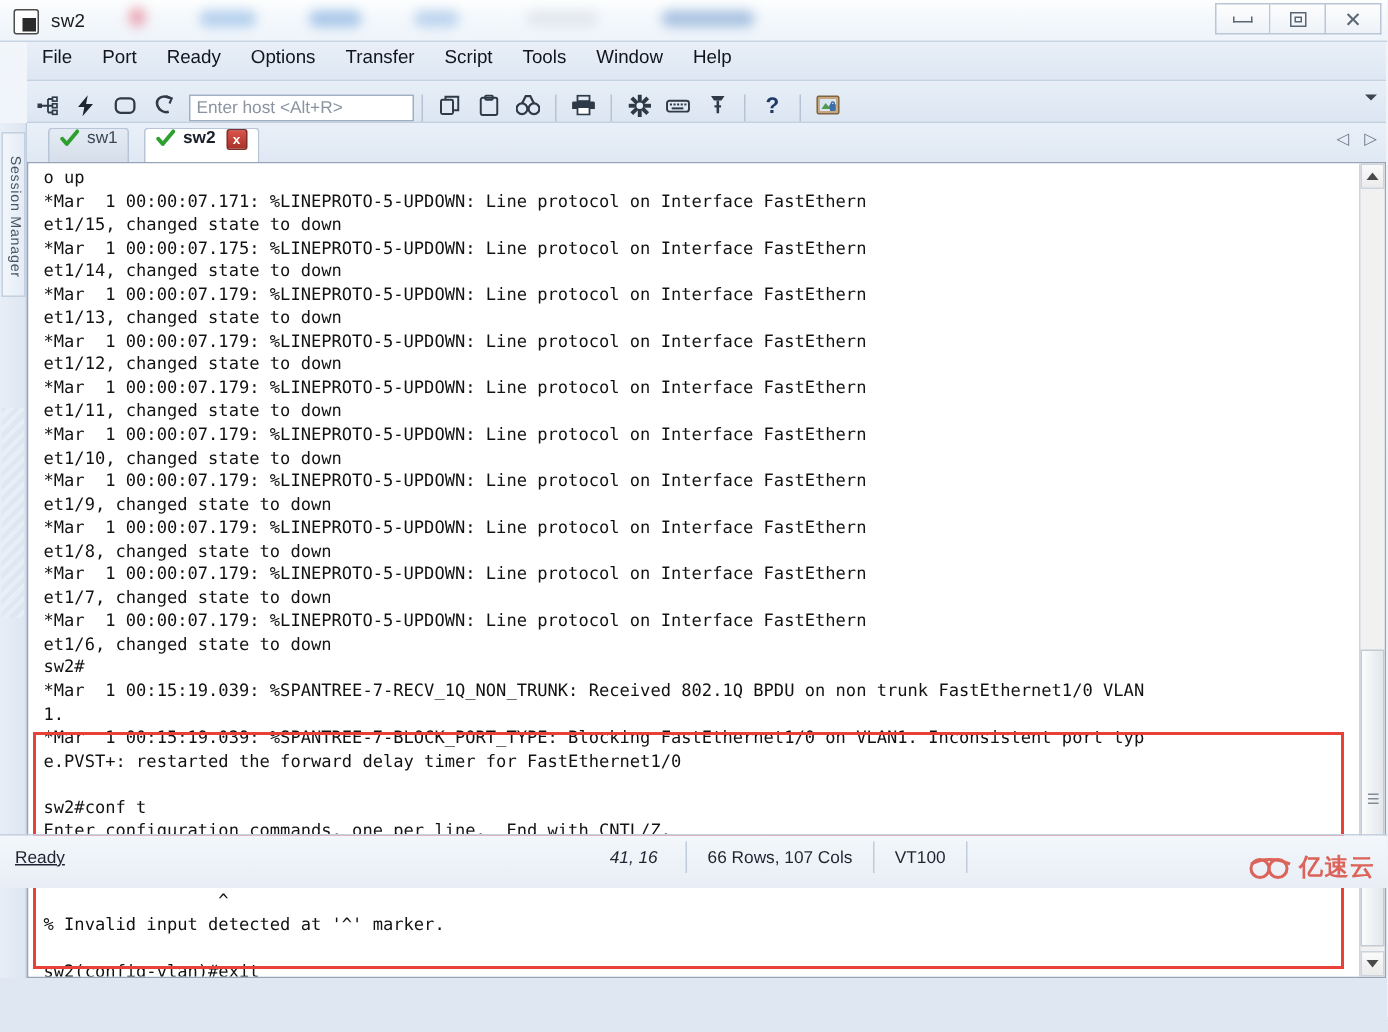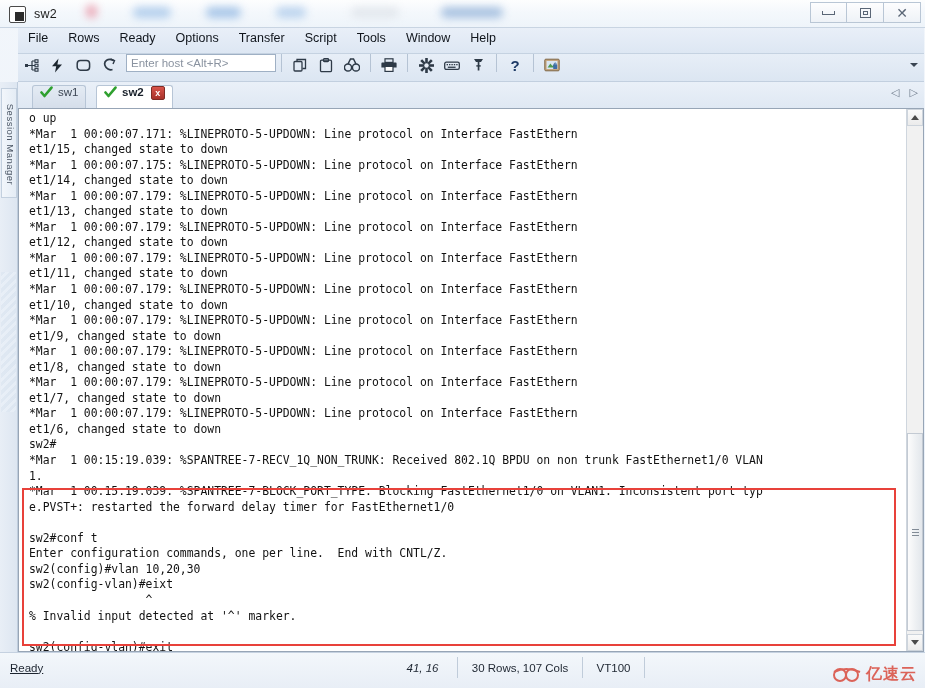--- a/index.html
+++ b/index.html
@@ -3,21 +3,21 @@
 <meta charset="utf-8">
 <style>
   html,body{margin:0;padding:0;}
   body{
     width:925px;height:688px;overflow:hidden;
     font-family:"Liberation Sans",sans-serif;
     background:#dfe7f2;
     -webkit-font-smoothing:antialiased;
   }
   .app{
-    position:relative;width:925px;height:688px;
+    position:relative;width:925px;height:592px;
     background:linear-gradient(to bottom,#f2f6fb 0%,#e7eef7 100%);
     box-sizing:border-box;
   }
 
   
   .titlebar{
     position:absolute;left:0;top:0;width:925px;height:27px;
     background:linear-gradient(to bottom,#fdfefe 0%,#f4f8fc 45%,#eef4fa 100%);
     border-bottom:1px solid #c8d4e2;
     display:flex;align-items:center;
@@ -67,21 +67,21 @@
   }
   .menuitem{
     padding:3px 10px;font-size:12.5px;color:#10151c;cursor:default;
   }
 
   
   .toolbar{
     position:absolute;left:18px;top:54px;width:906px;height:28px;
     background:linear-gradient(to bottom,#e7eef7,#dce6f2);
     border-bottom:1px solid #c2cfdf;
-    display:flex;align-items:flex-start;box-sizing:border-box;
+    display:flex;align-items:flex-end;box-sizing:border-box;
   }
   .tbtn{
     width:22px;height:22px;margin:0 2px;display:flex;align-items:center;justify-content:center;
     color:#2e3a47;
   }
   .tsep{width:1px;height:18px;background:#b5c3d4;margin:0 5px;}
   .hostbox{
     width:150px;height:18px;background:#fff;border:1px solid #9fb0c4;
     margin-left:4px;display:flex;align-items:center;box-sizing:border-box;
   }
@@ -250,21 +250,21 @@
           <span class="mx"></span>
         </div>
       <div class="wbtn">
           <span class="cl">✕</span>
         </div>
     </div>
   </div>
 
   <div class="menubar">
     <div class="menuitem">File</div>
-    <div class="menuitem">Rows</div>
+    <div class="menuitem">Port</div>
     <div class="menuitem">Ready</div>
     <div class="menuitem">Options</div>
     <div class="menuitem">Transfer</div>
     <div class="menuitem">Script</div>
     <div class="menuitem">Tools</div>
     <div class="menuitem">Window</div>
     <div class="menuitem">Help</div>
   </div>
 
   <div class="toolbar">
@@ -465,21 +465,21 @@
     </div>
   </div>
 
   <div class="redbox"></div>
   <div class="redline"></div>
 
   <div class="statusbar">
     <div class="sb-inner">
       <div class="sb-cell sb-ready">Ready</div>
       <div class="sb-cell sb-pos">41, 16</div>
-      <div class="sb-cell sb-rows">30 Rows, 107 Cols</div>
+      <div class="sb-cell sb-rows">66 Rows, 107 Cols</div>
       <div class="sb-cell sb-emu">VT100</div>
       <div class="sb-pad"></div>
     </div>
     <div class="watermark">
       <svg width="30" height="18" viewBox="0 0 30 18">
         <circle cx="8" cy="9" r="6" fill="none" stroke="#d94b3e" stroke-width="2"></circle>
         <circle cx="20" cy="9" r="6" fill="none" stroke="#d94b3e" stroke-width="2"></circle>
         <path d="M2 6 Q14 0 28 6" fill="none" stroke="#d94b3e" stroke-width="2"></path>
       </svg>
       <span class="wm-text">亿速云</span>

